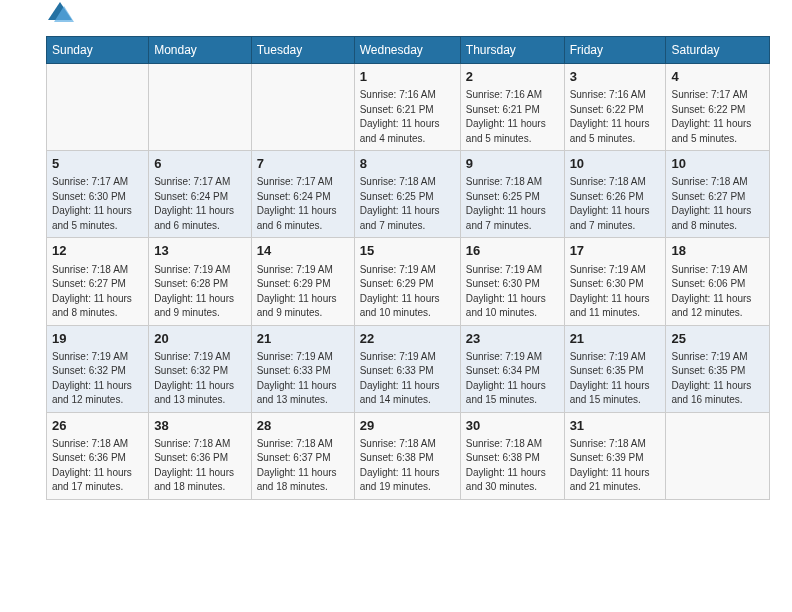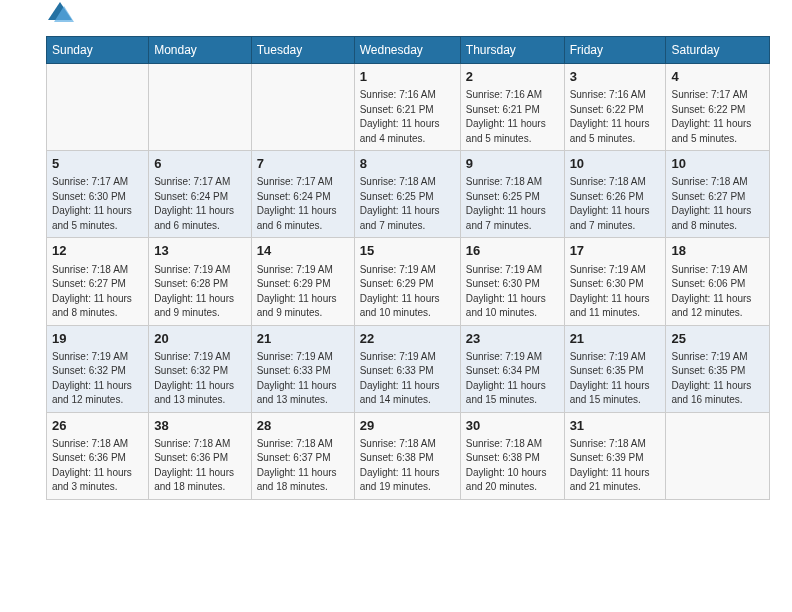--- a/index.html
+++ b/index.html
@@ -298,21 +298,21 @@
             <div class="cell-content">Sunrise: 7:19 AM</div>
             <div class="cell-content">Sunset: 6:35 PM</div>
             <div class="cell-content">Daylight: 11 hours and 16 minutes.</div>
           </td>
         </tr>
         <tr>
           <td>
             <span class="day-number">26</span>
             <div class="cell-content">Sunrise: 7:18 AM</div>
             <div class="cell-content">Sunset: 6:36 PM</div>
-            <div class="cell-content">Daylight: 11 hours and 3 minutes.</div>
+            <div class="cell-content">Daylight: 11 hours and 17 minutes.</div>
           </td>
           <td>
             <span class="day-number">38</span>
             <div class="cell-content">Sunrise: 7:18 AM</div>
             <div class="cell-content">Sunset: 6:36 PM</div>
             <div class="cell-content">Daylight: 11 hours and 18 minutes.</div>
           </td>
           <td>
             <span class="day-number">28</span>
             <div class="cell-content">Sunrise: 7:18 AM</div>
@@ -322,21 +322,21 @@
           <td>
             <span class="day-number">29</span>
             <div class="cell-content">Sunrise: 7:18 AM</div>
             <div class="cell-content">Sunset: 6:38 PM</div>
             <div class="cell-content">Daylight: 11 hours and 19 minutes.</div>
           </td>
           <td>
             <span class="day-number">30</span>
             <div class="cell-content">Sunrise: 7:18 AM</div>
             <div class="cell-content">Sunset: 6:38 PM</div>
-            <div class="cell-content">Daylight: 10 hours and 20 minutes.</div>
+            <div class="cell-content">Daylight: 11 hours and 30 minutes.</div>
           </td>
           <td>
             <span class="day-number">31</span>
             <div class="cell-content">Sunrise: 7:18 AM</div>
             <div class="cell-content">Sunset: 6:39 PM</div>
             <div class="cell-content">Daylight: 11 hours and 21 minutes.</div>
           </td>
           <td class="empty-cell"></td>
         </tr>
       </tbody>

